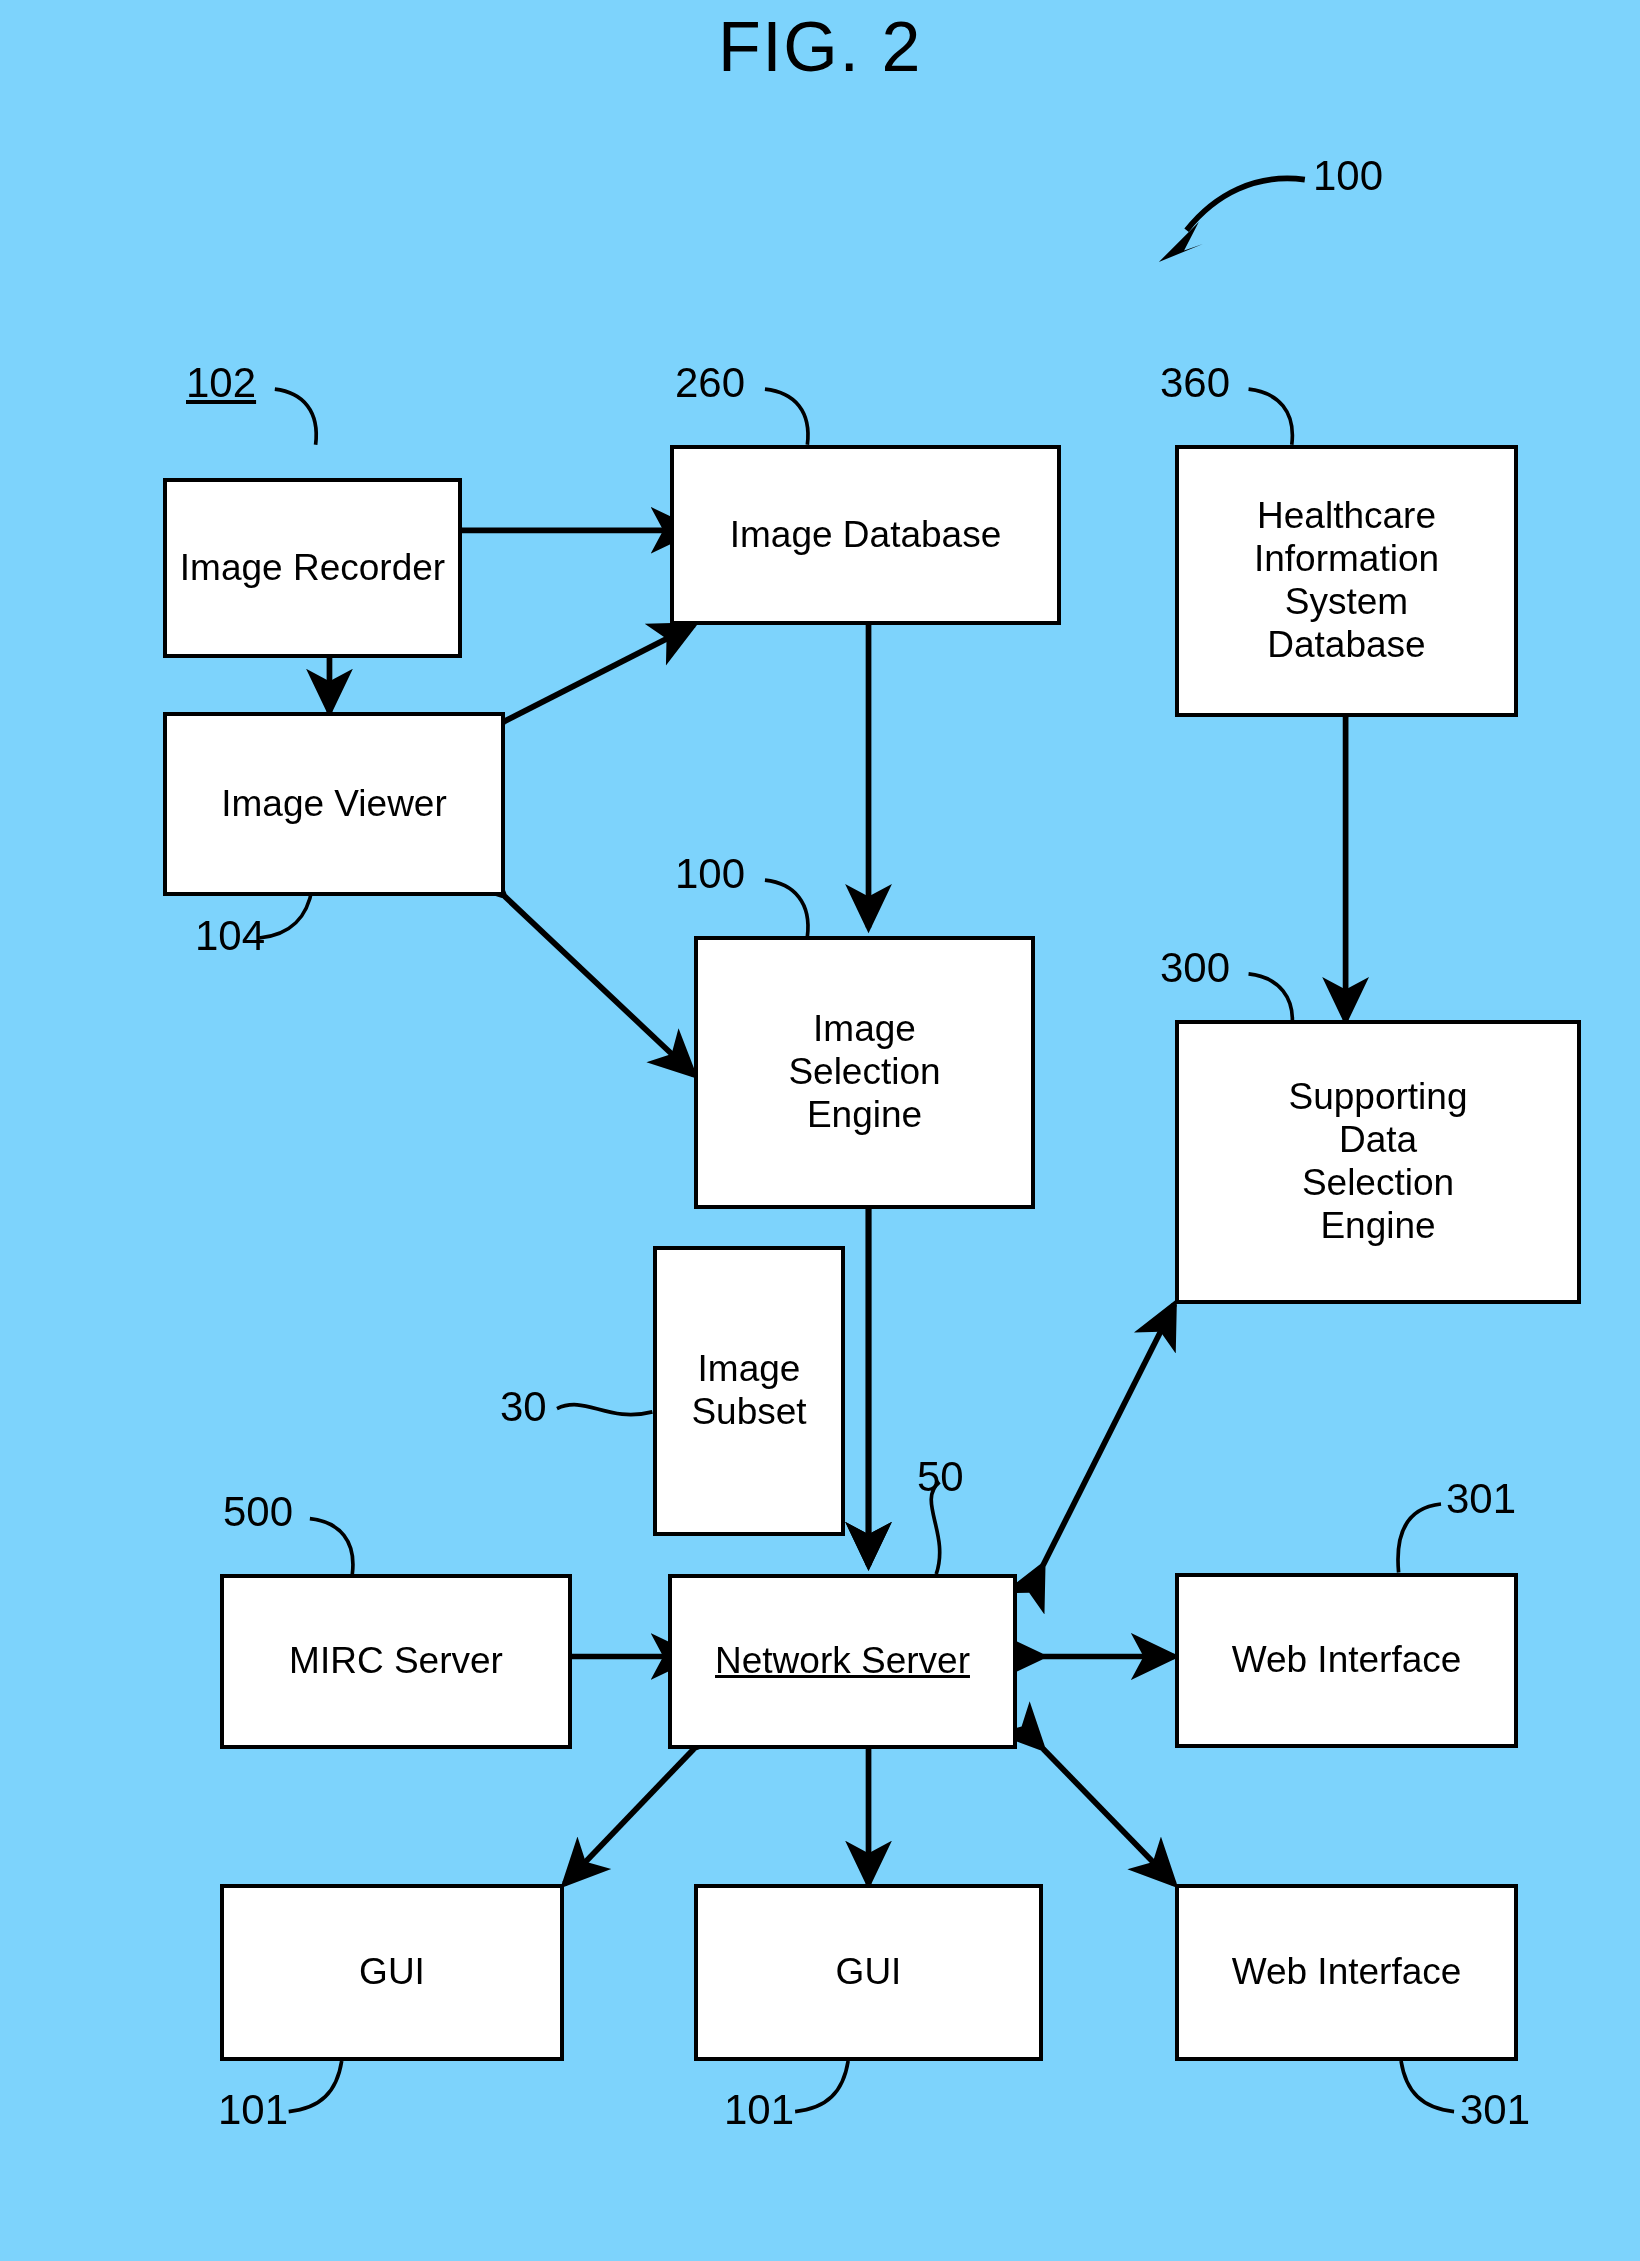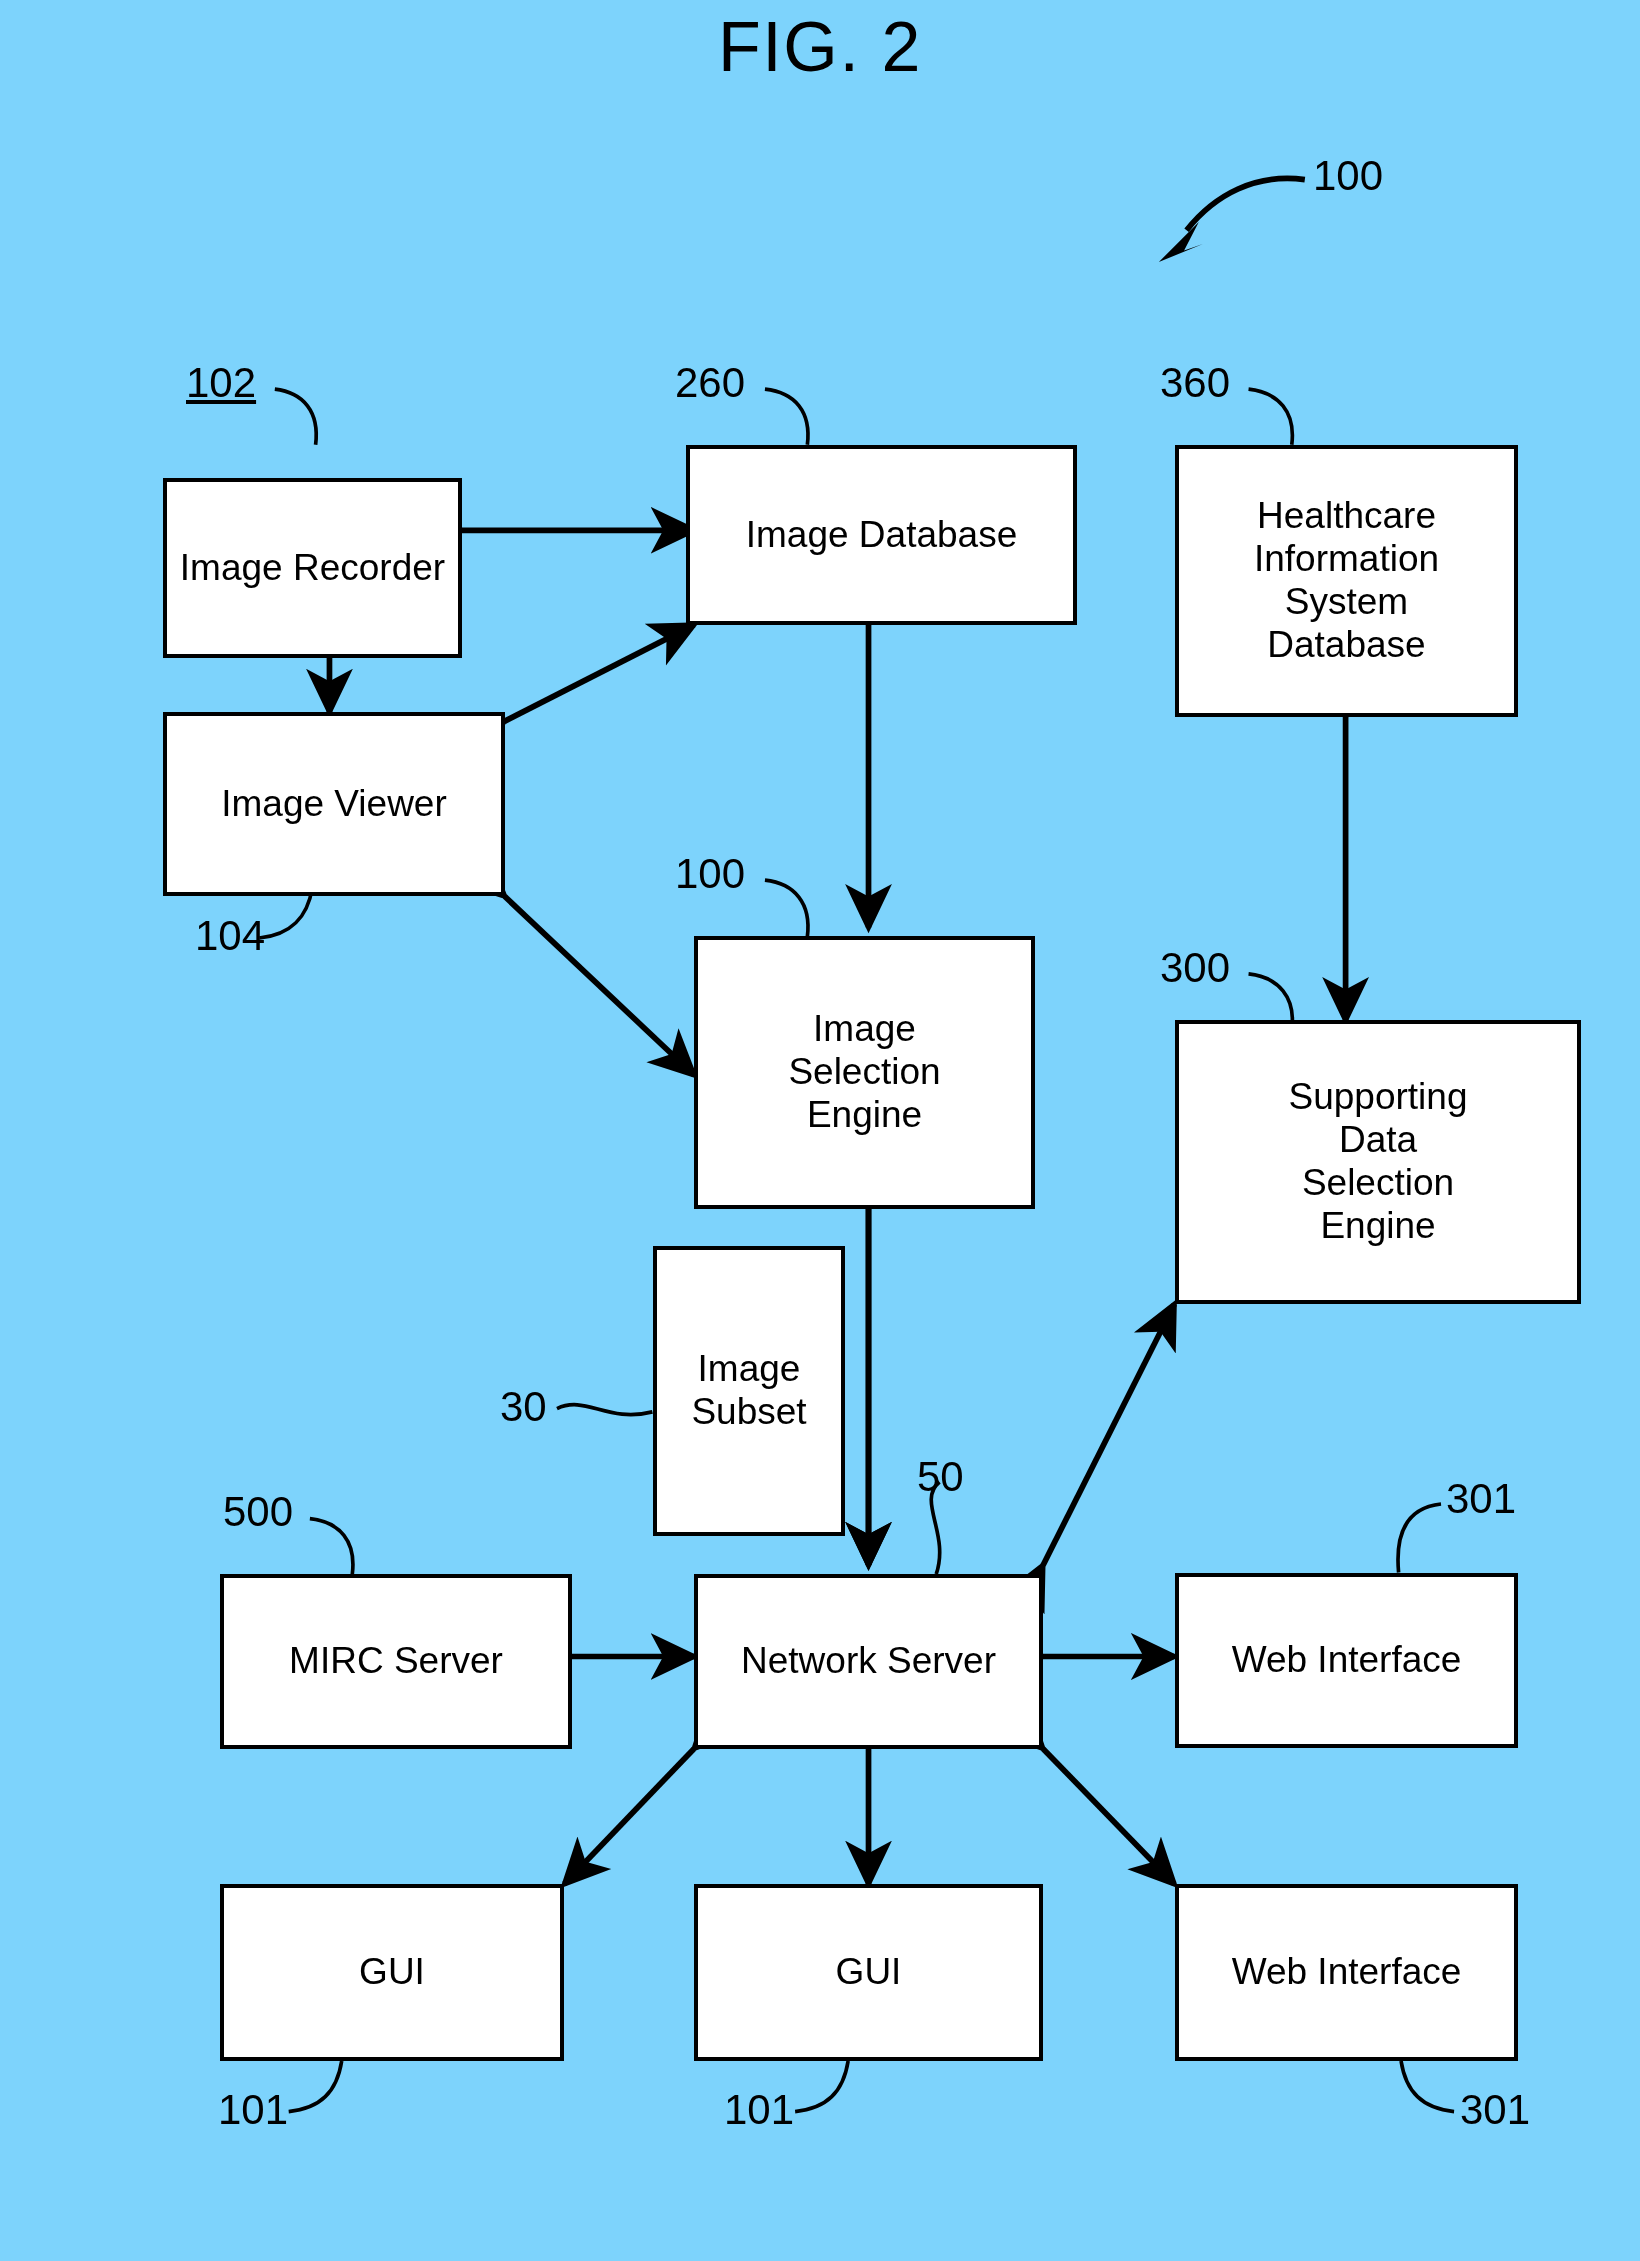--- a/index.html
+++ b/index.html
@@ -121,21 +121,21 @@
     <g>
       <path d="M 1600 220 C 1540 212 1490 238 1455 282" stroke="#000" stroke-width="7" fill="none"></path>
       <path d="M 1421 321 L 1470 272 L 1452 307 L 1475 299 Z" fill="#000"></path>
     </g>
   </svg>
 
   <div class="node" style="left:163px; top:445px; width:299px; height:180px;margin-top:33px;">
     <span>Image Recorder</span>
   </div>
 
-  <div class="node" style="left:686px; top:445px; width:391px; height:180px;">
+  <div class="node" style="left:670px; top:445px; width:391px; height:180px;">
     <span>Image Database</span>
   </div>
 
   <div class="node" style="left:1175px; top:445px; width:343px; height:272px;">
     <span>Healthcare
 Information
 System
 Database</span>
   </div>
 
@@ -158,21 +158,21 @@
 
   <div class="node" style="left:653px; top:1246px; width:192px; height:290px;">
     <span>Image
 Subset</span>
   </div>
 
   <div class="node" style="left:220px; top:1574px; width:352px; height:175px;justify-content:center;">
     <span>MIRC Server</span>
   </div>
 
-  <div class="node" style="left:694px; top:1574px; width:349px; height:175px;">
+  <div class="node" style="left:668px; top:1574px; width:349px; height:175px;text-decoration:underline;">
     <span>Network Server</span>
   </div>
 
   <div class="node" style="left:1175px; top:1573px; width:343px; height:175px;">
     <span>Web Interface</span>
   </div>
 
   <div class="node" style="left:220px; top:1884px; width:344px; height:177px;">
     <span>GUI</span>
   </div>

